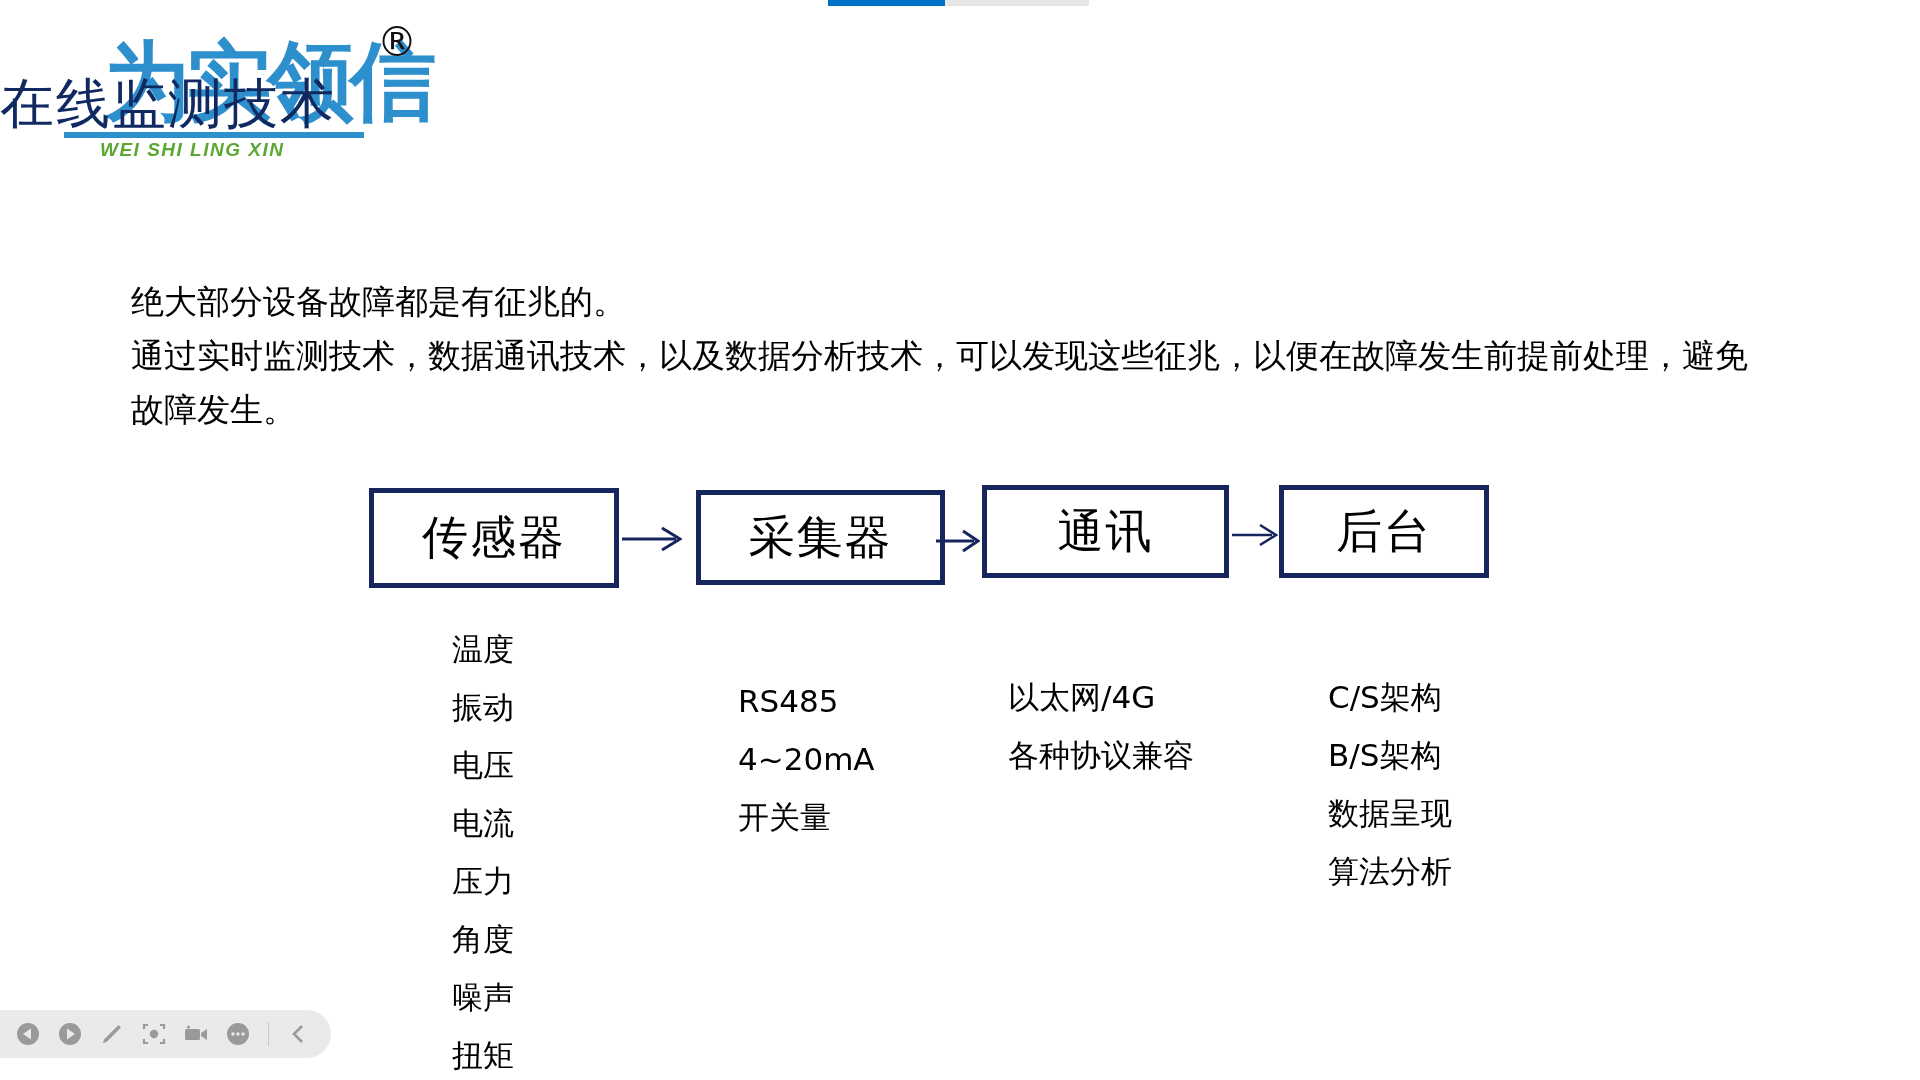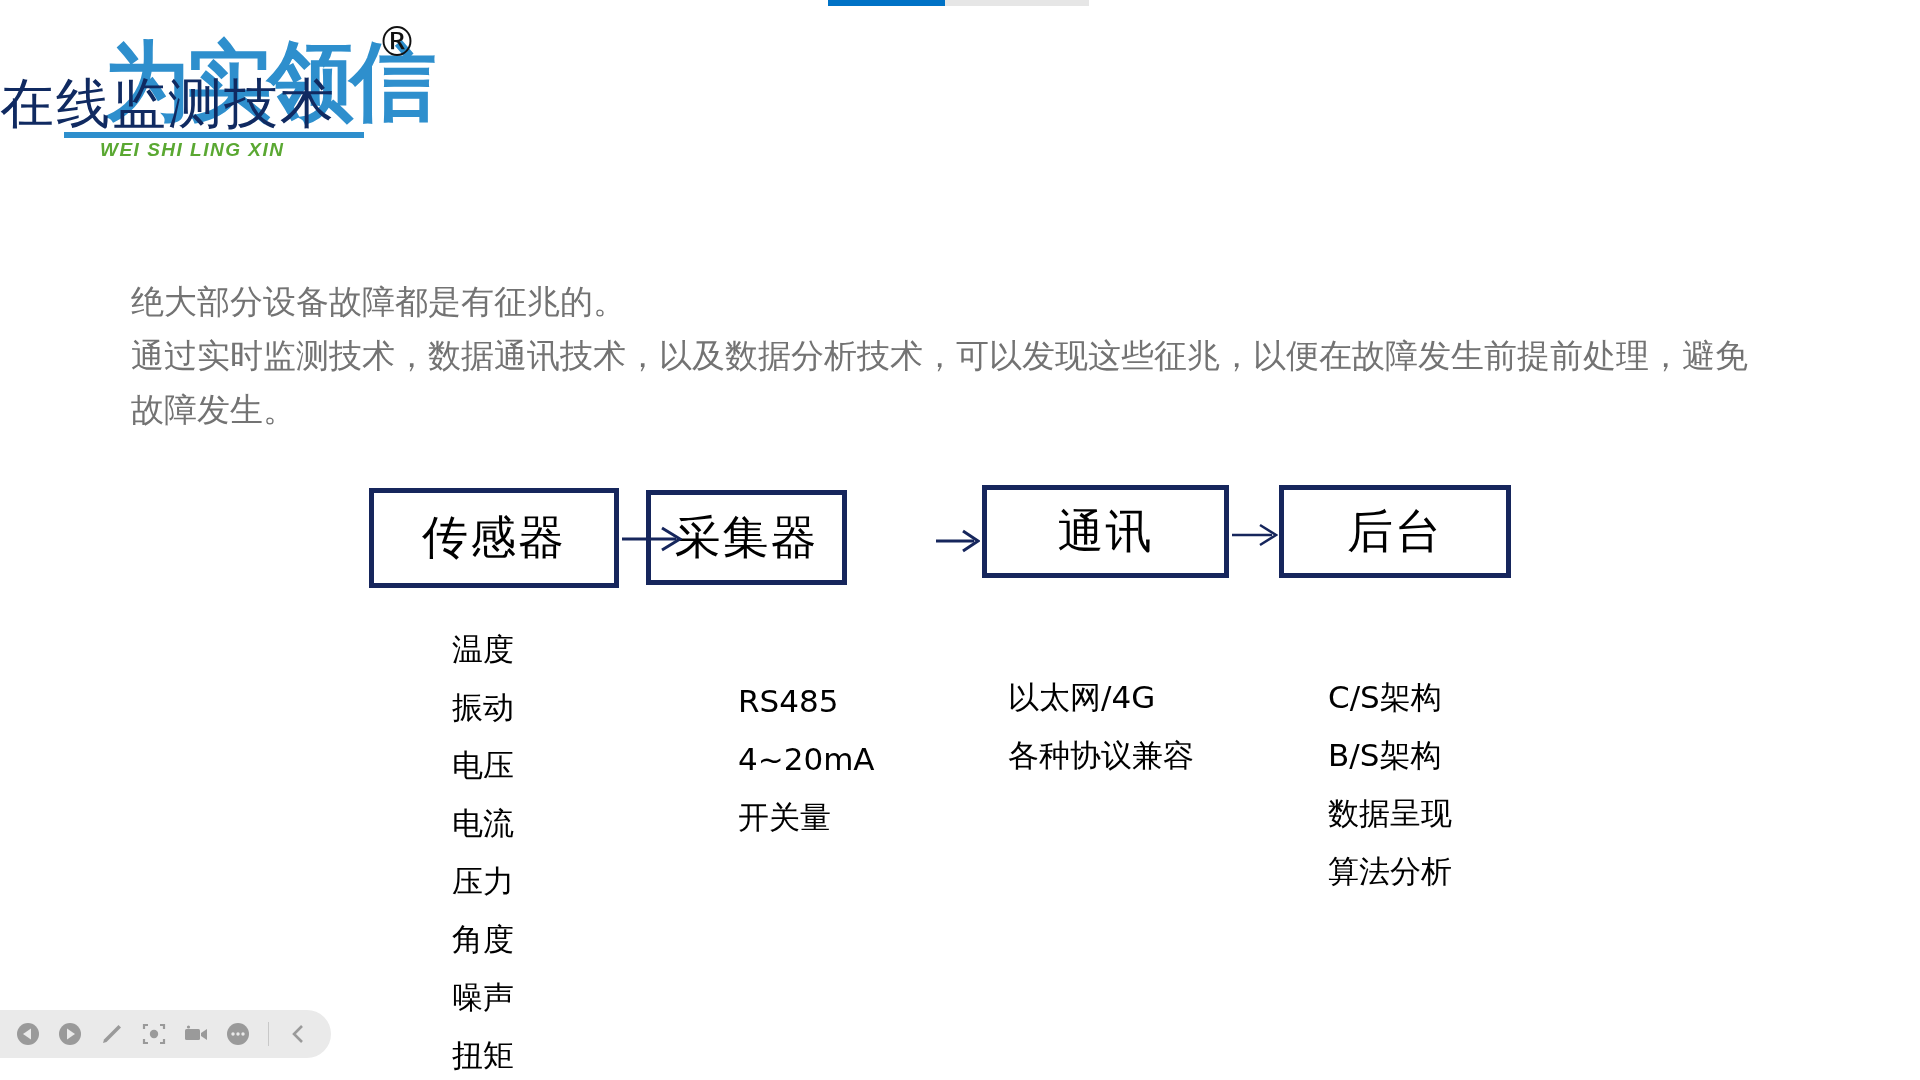--- a/index.html
+++ b/index.html
@@ -96,21 +96,21 @@
   }
 
   
   #body-text {
     position: absolute;
     left: 131px;
     top: 275px;
     width: 1630px;
     font-size: 33px;
     line-height: 54px;
-    color: #737373;
+    color: #000000;
     font-family: "DejaVu Sans", "Liberation Sans", sans-serif;
   }
   #body-text p { margin: 0; }
 
   
   #flow {
     position: absolute;
     left: 0;
     top: 480px;
     width: 1920px;
@@ -123,23 +123,23 @@
     box-sizing: border-box;
     display: flex;
     align-items: center;
     justify-content: center;
     font-size: 46px;
     color: #000;
     font-family: "DejaVu Sans", "Liberation Sans", sans-serif;
     letter-spacing: 2px;
   }
   #box-0 { left: 369px;  top: 8px;  width: 250px; height: 100px; }
-  #box-1 { left: 646px;  top: 10px; width: 201px; height: 95px;  }
+  #box-1 { left: 696px;  top: 10px; width: 249px; height: 95px;  }
   #box-2 { left: 982px;  top: 5px;  width: 247px; height: 93px; text-align: center;  }
-  #box-3 { left: 1279px; top: 5px;  width: 232px; height: 93px; text-align: right;  }
+  #box-3 { left: 1279px; top: 5px;  width: 210px; height: 93px; text-align: right;  }
 
   .flow-arrow {
     position: absolute;
     height: 30px;
   }
   #arrow-0 { left: 622px; top: 44px; width: 60px; }
   #arrow-1 { left: 936px; top: 46px; width: 44px; }
   #arrow-2 { left: 1232px; top: 40px; width: 46px; }
 
   

